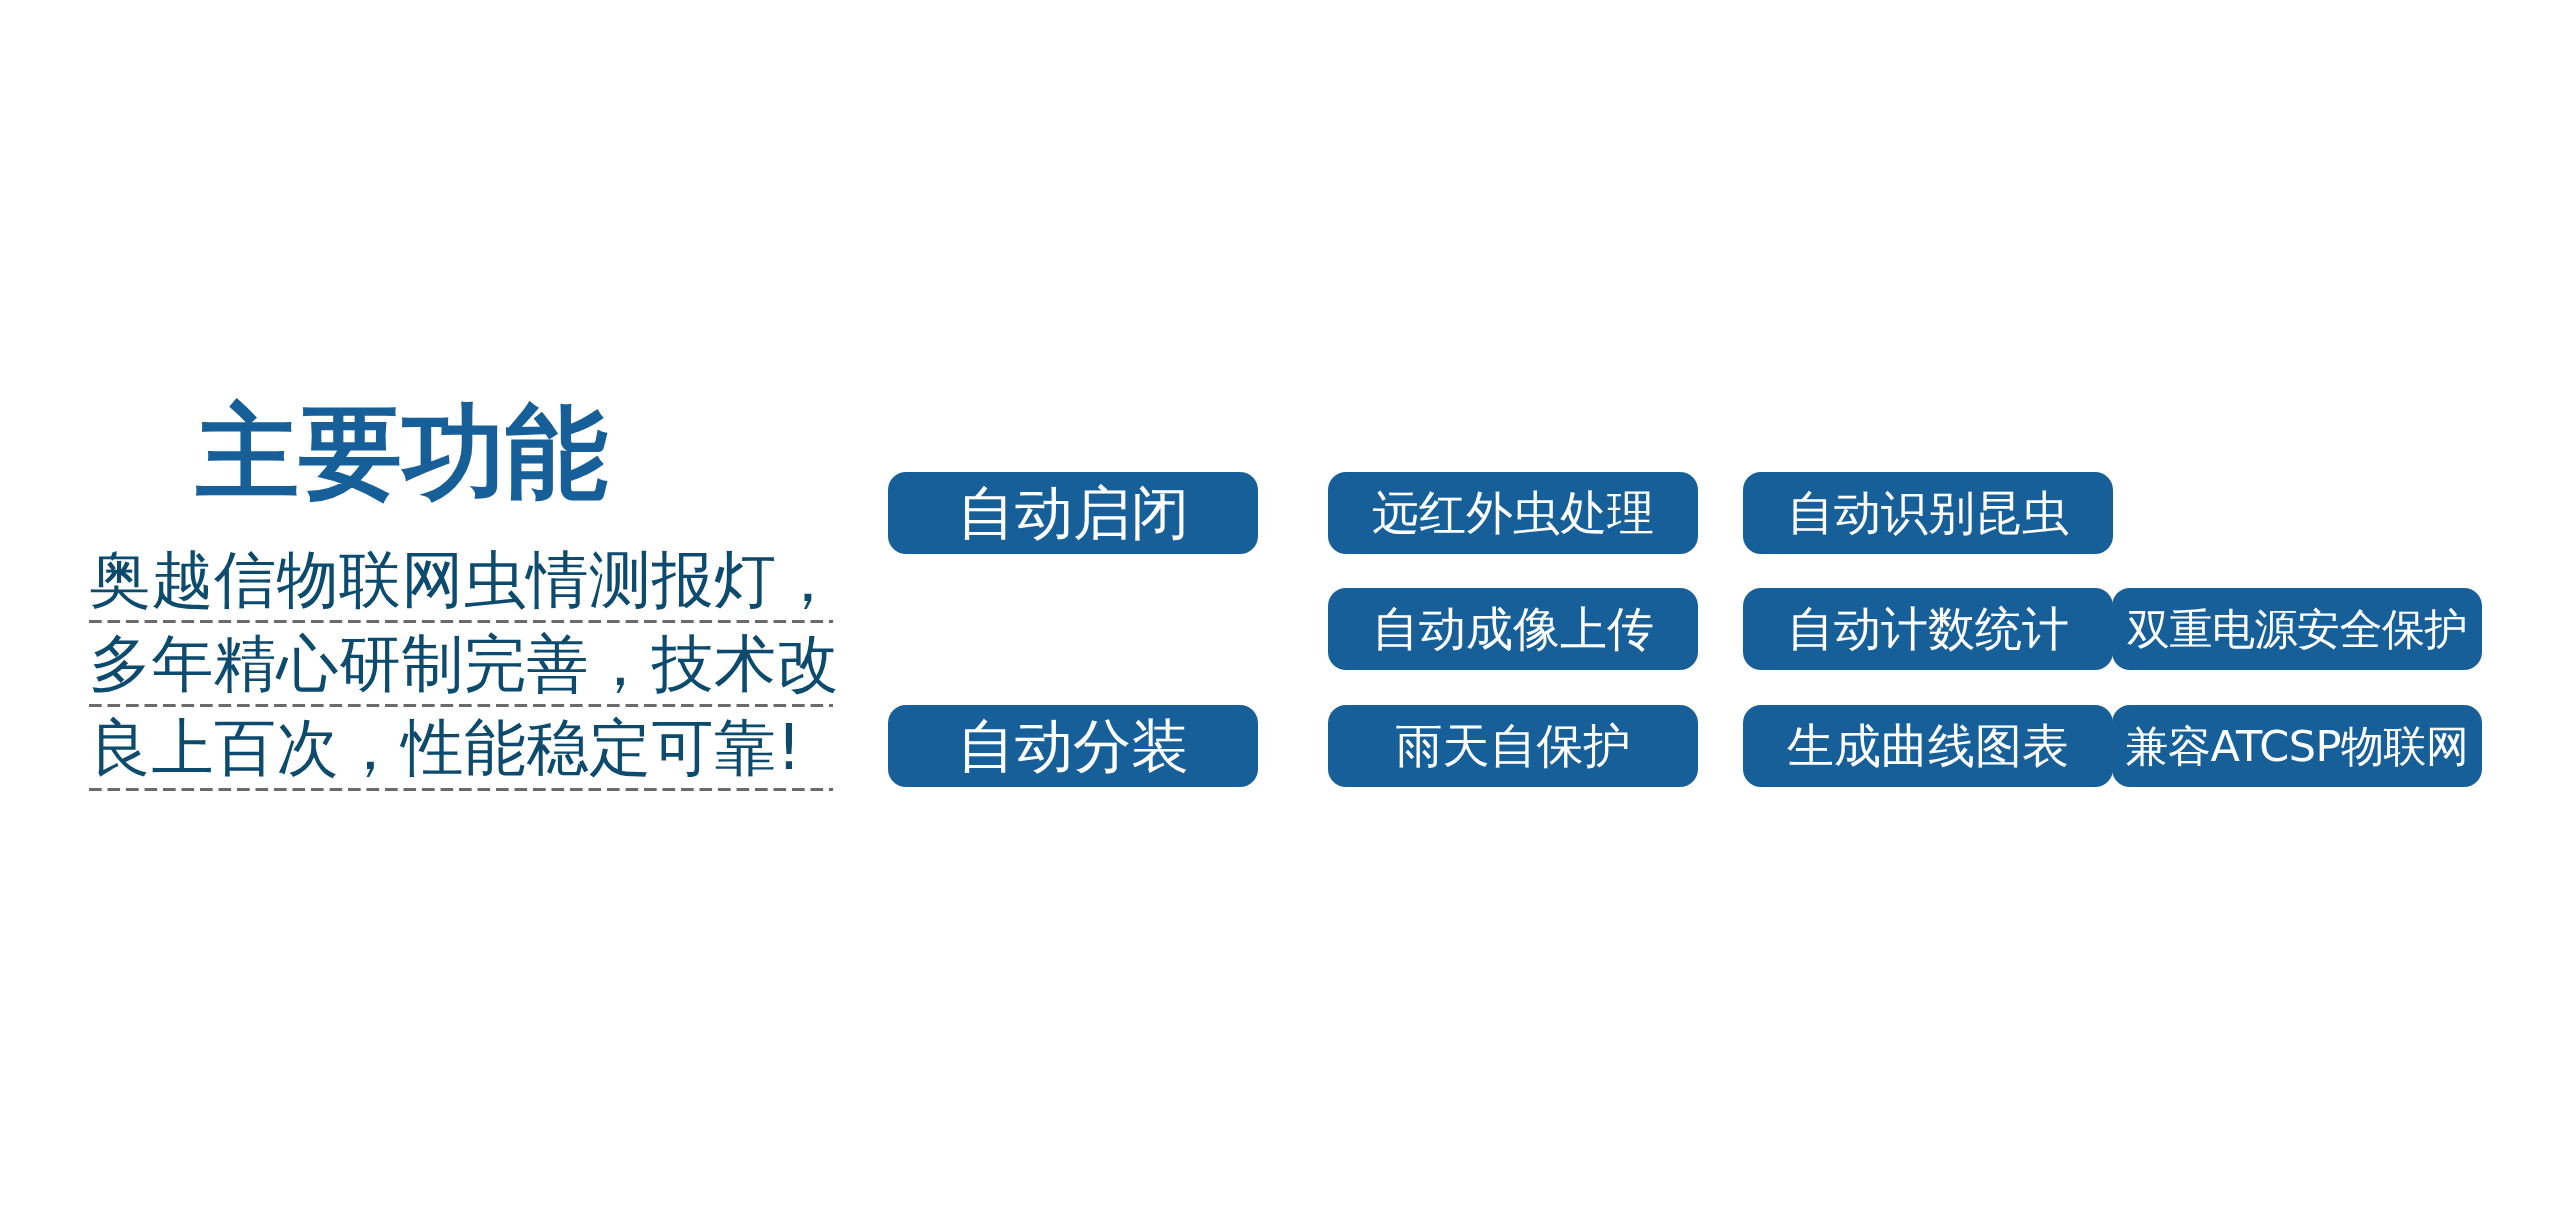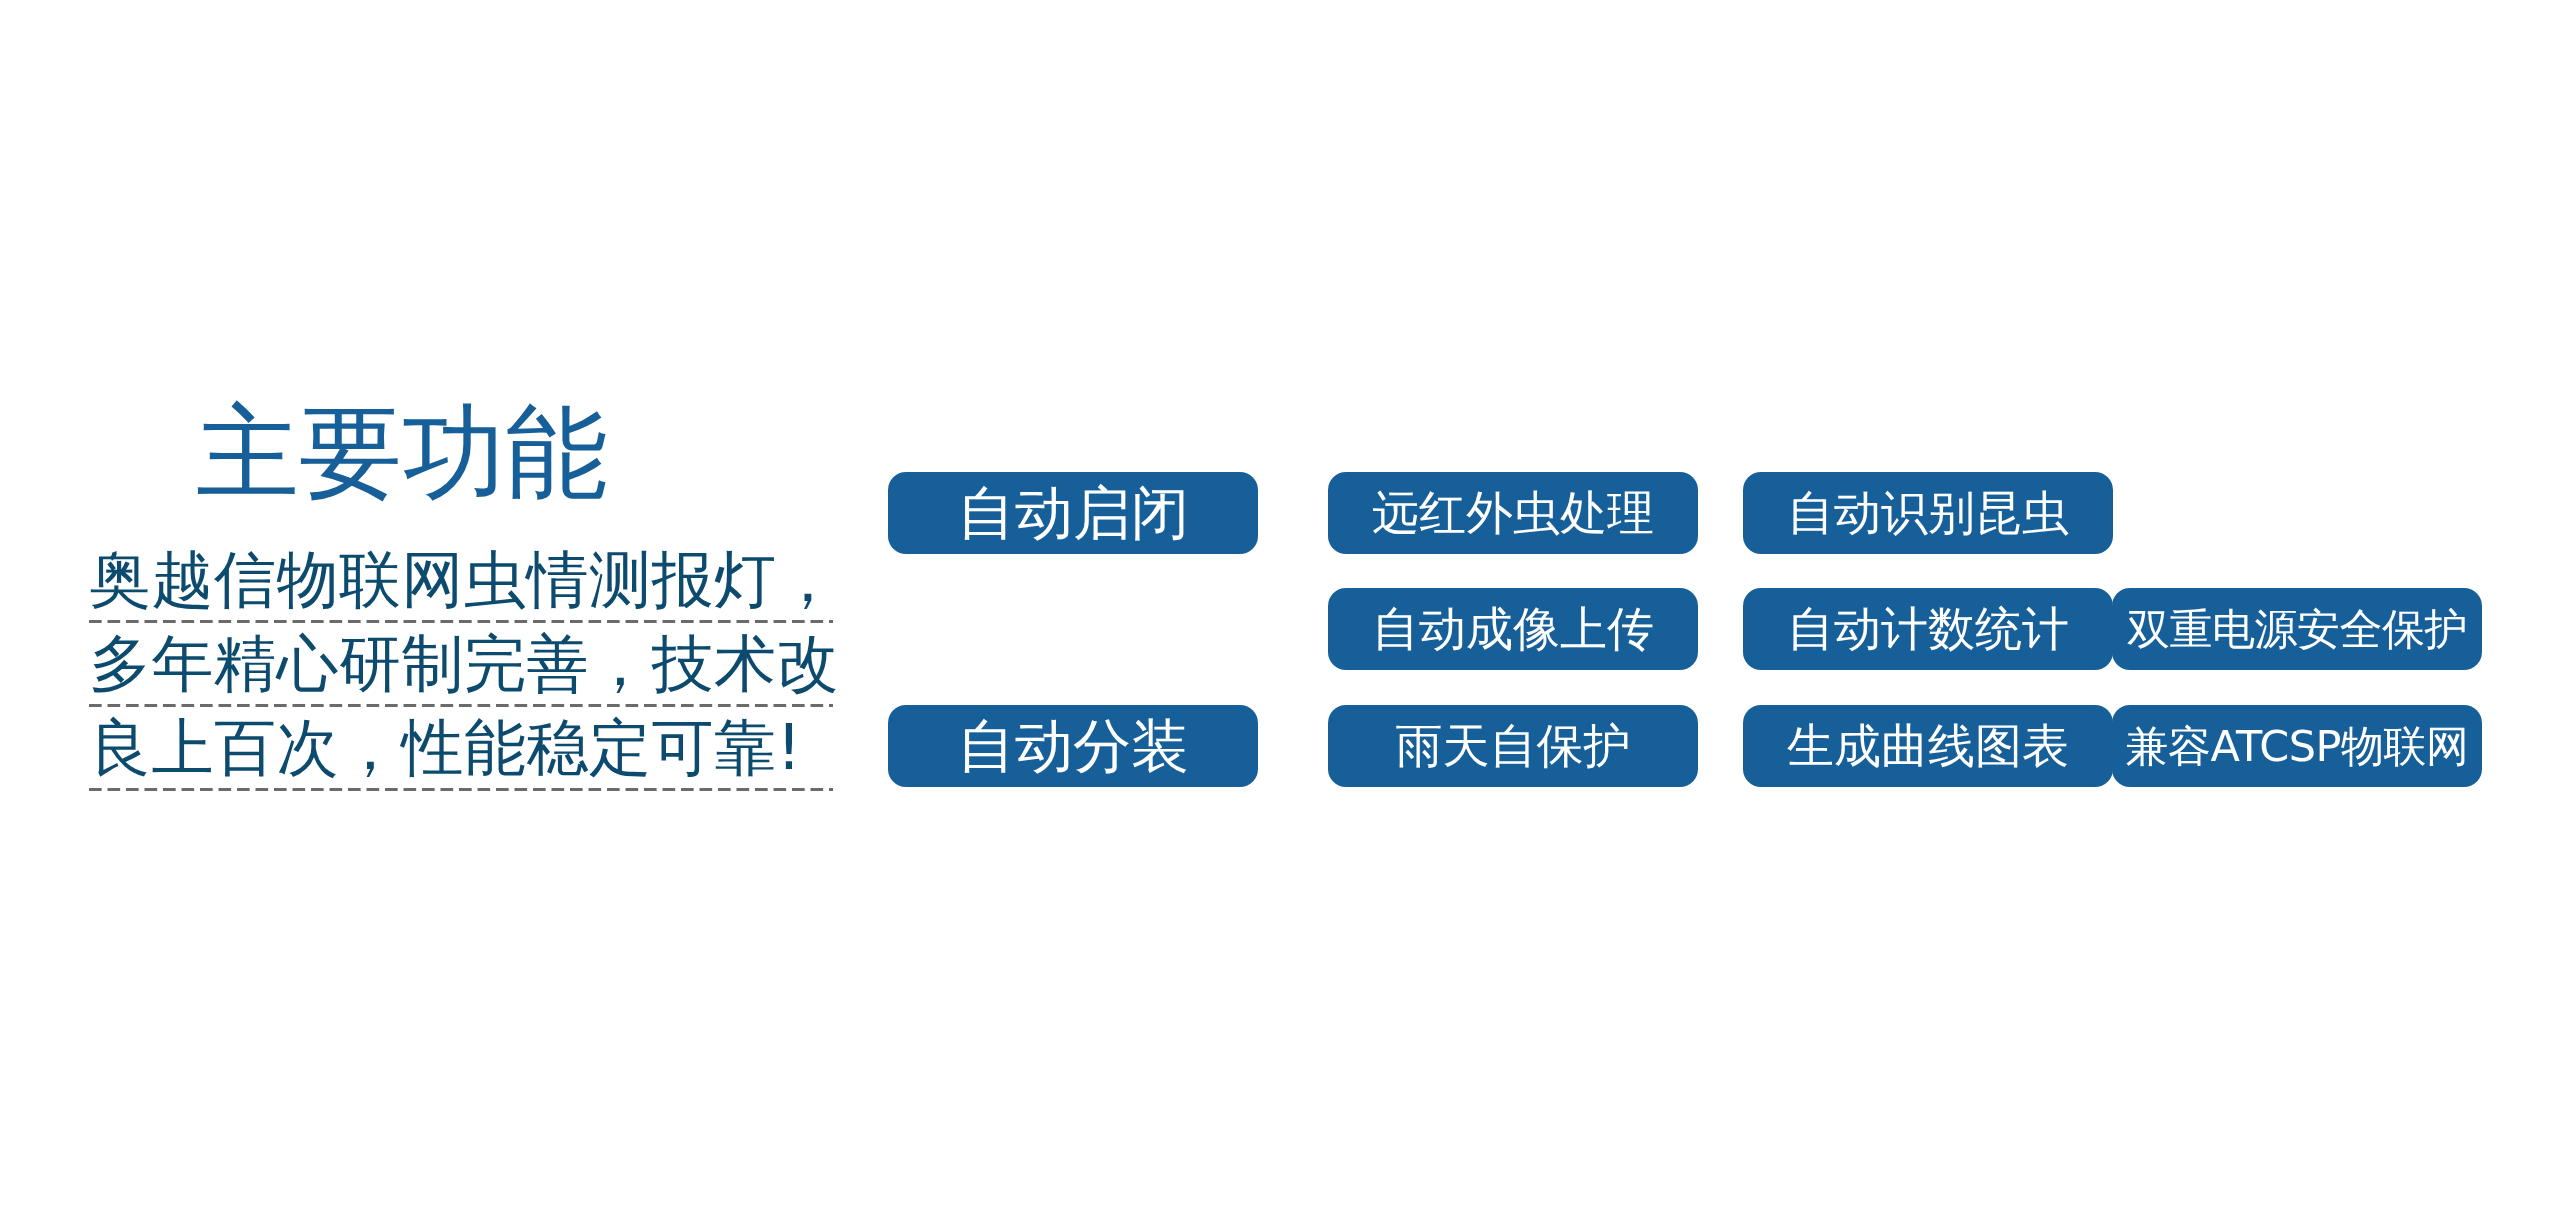--- a/index.html
+++ b/index.html
@@ -13,21 +13,21 @@
       position: relative;
       overflow: hidden;
       font-family: "DejaVu Sans", "Liberation Sans", sans-serif;
     }
     .title {
       position: absolute;
       left: 196px;
       top: 396px;
       font-size: 103px;
       line-height: 113px;
-      font-weight: normal;
+      font-weight: bold;
       color: #175f99;
       letter-spacing: 0px;
       white-space: nowrap;
     }
     .desc {
       position: absolute;
       left: 89px;
       top: 541px;
       width: 744px;
     }

